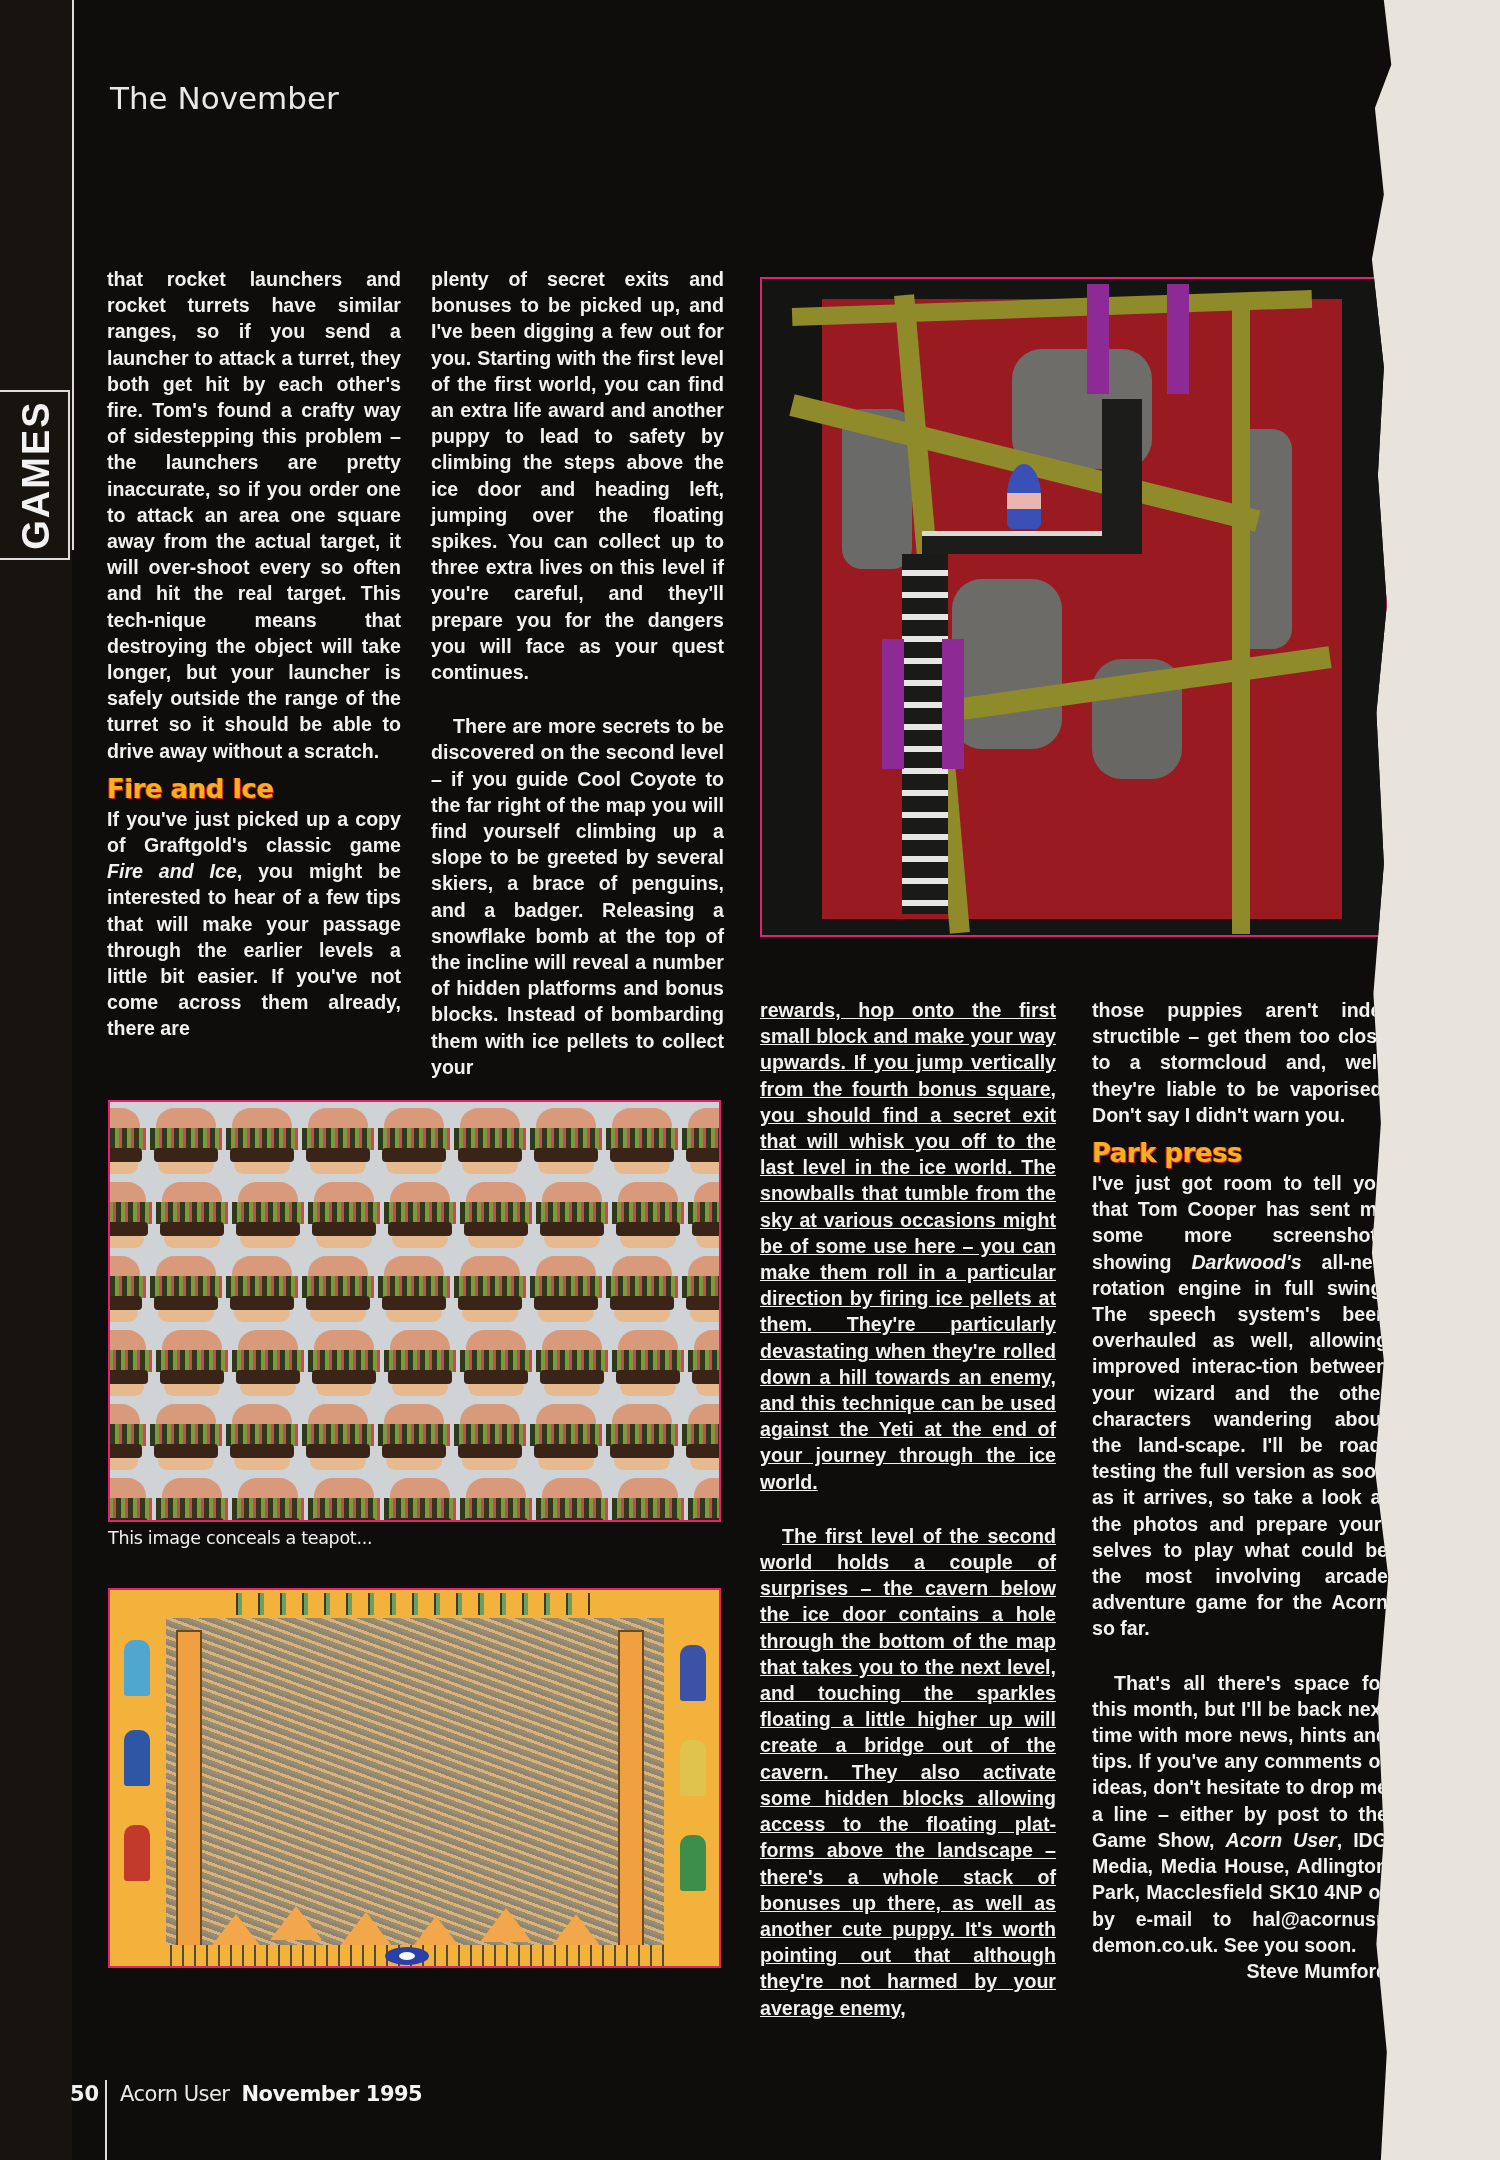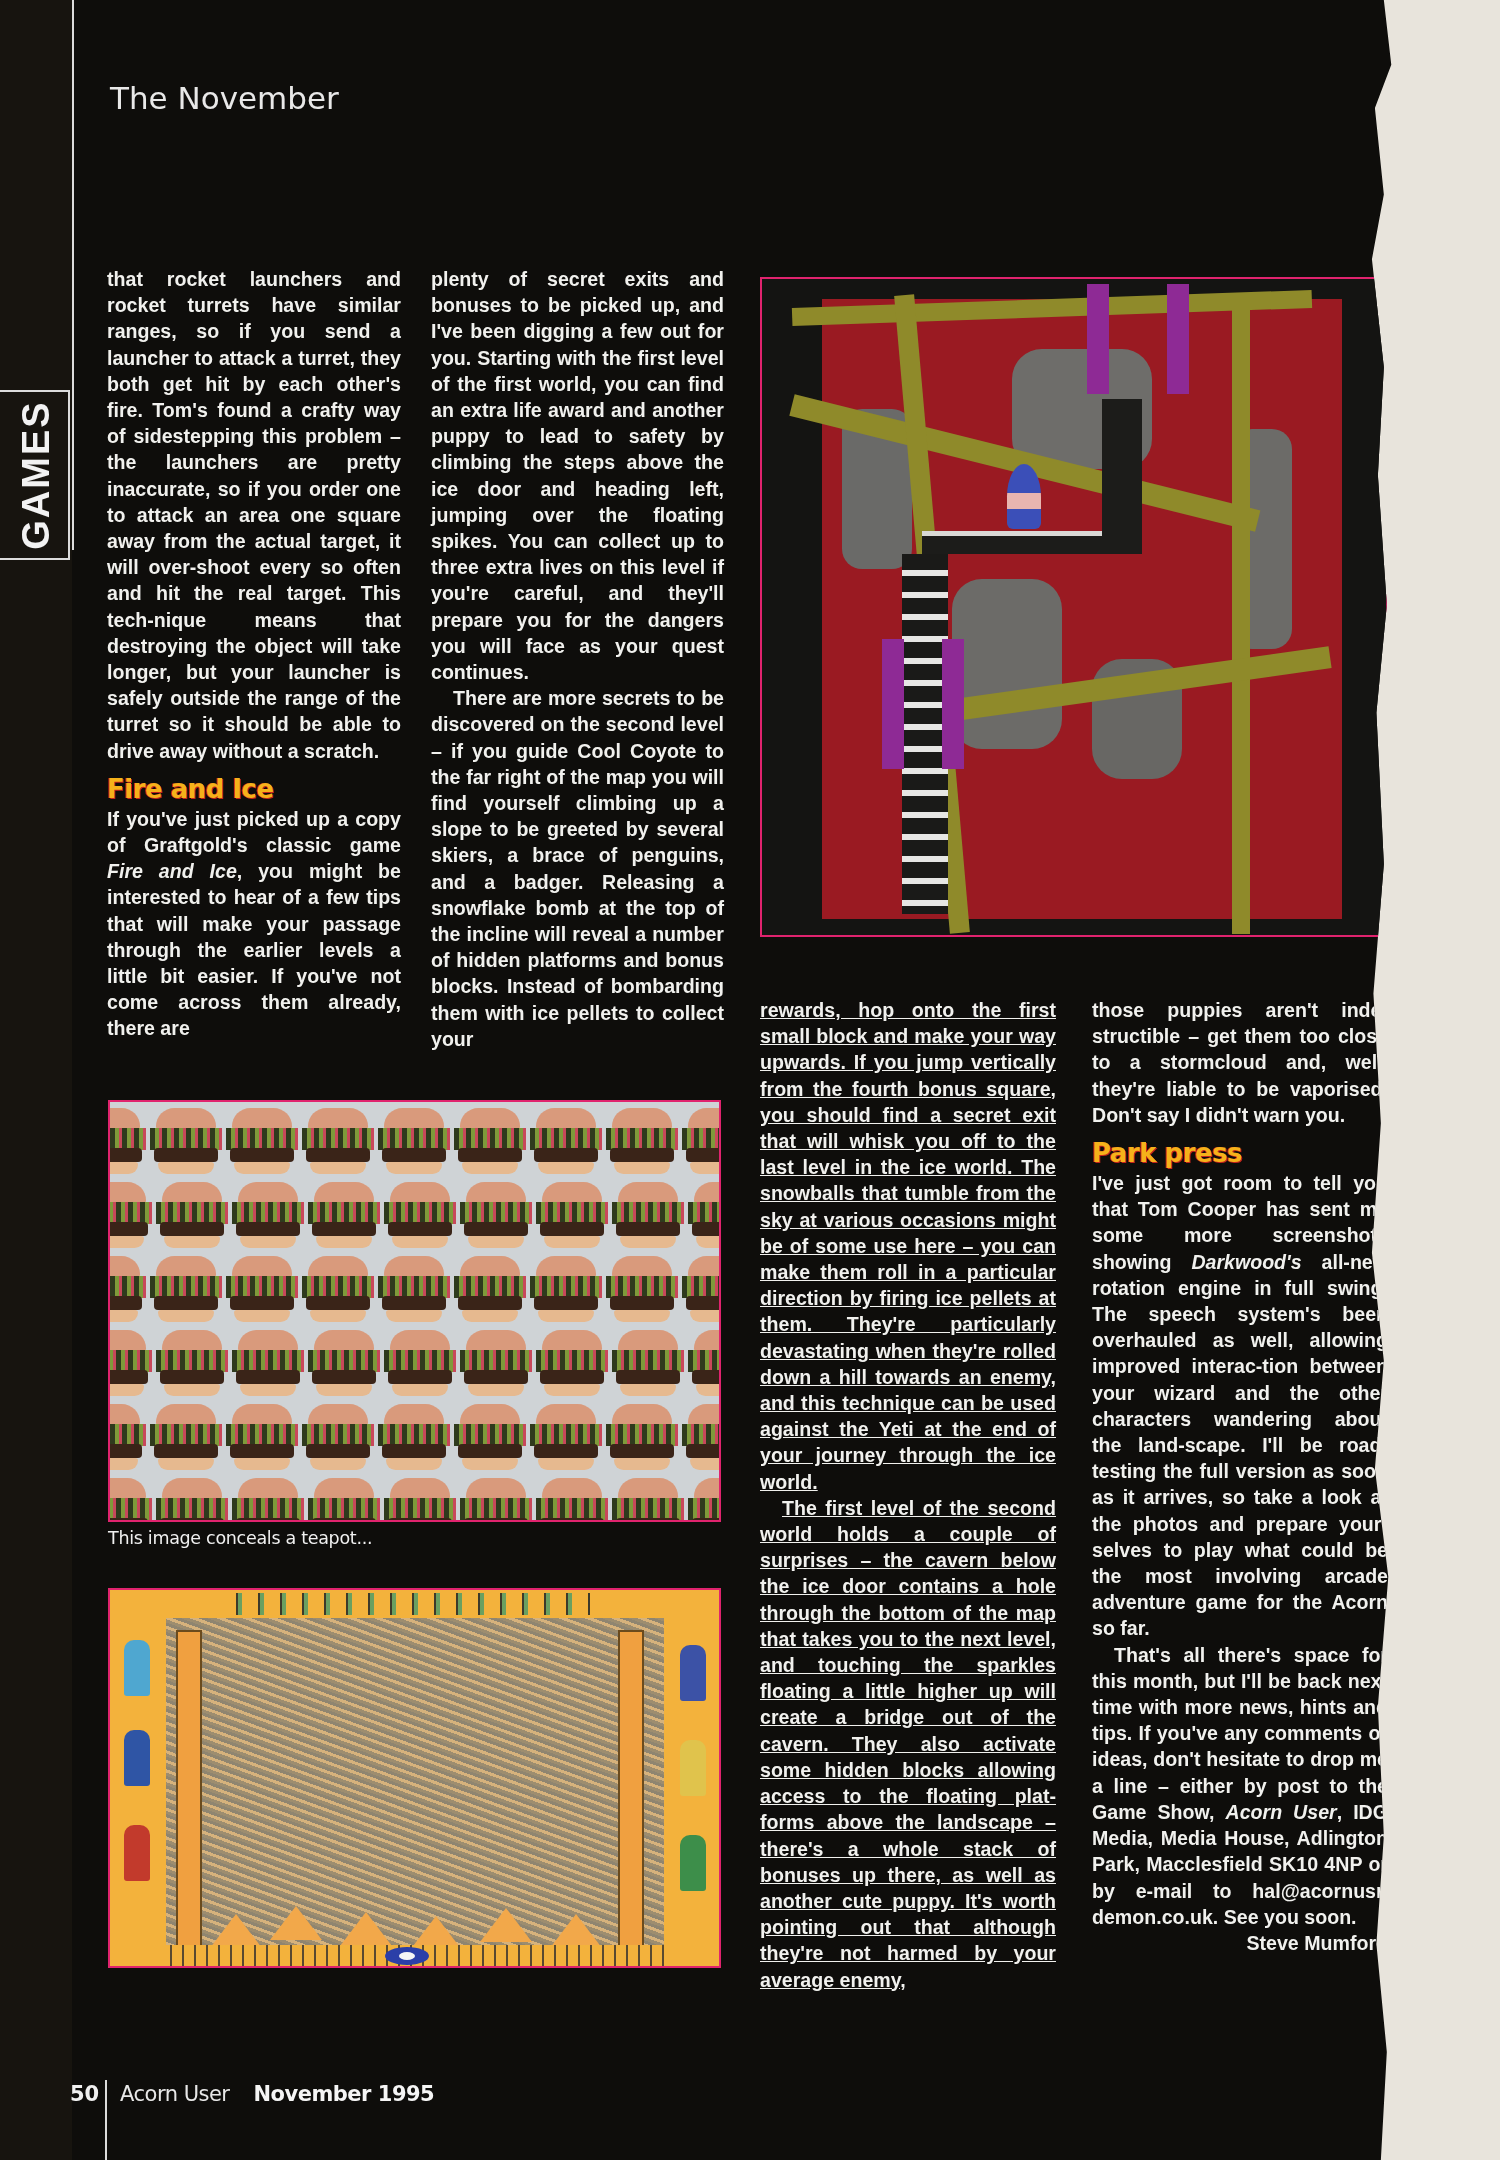--- a/index.html
+++ b/index.html
@@ -7,21 +7,21 @@
   .page{position:absolute;left:0;top:0;width:1488px;height:2160px;background:#0e0d0b;
     clip-path:polygon(0 0,93% 0,93.5% 3%,92.4% 5%,93% 9%,92.2% 12%,93% 17%,92.6% 22%,93.2% 28%,92.5% 33%,93% 40%,92.3% 46%,92.8% 52%,92.2% 58%,93% 63%,92.4% 68%,93.3% 73%,92.6% 79%,93% 85%,92.5% 90%,93.2% 95%,92.8% 100%,0 100%);}
   .leftstrip{position:absolute;left:0;top:0;width:72px;height:2160px;background:#17140f;}
   .vline{position:absolute;left:72px;top:0;width:2px;height:550px;background:#dcdcdc;}
   .vline-bottom{position:absolute;left:105px;top:2080px;width:2px;height:80px;background:#dcdcdc;}
   .games-tab{position:absolute;left:0;top:390px;width:70px;height:170px;border:2px solid #dcdcdc;border-left:none;box-sizing:border-box;}
   .games-text{position:absolute;left:-50px;top:455px;width:170px;height:40px;transform:rotate(-90deg);color:#f2f2f2;font-weight:bold;font-size:38px;letter-spacing:2px;text-align:center;font-family:"Liberation Sans",sans-serif;}
   .section-title{position:absolute;left:110px;top:80px;color:#e8e8e8;font-size:31px;font-family:"DejaVu Sans",sans-serif;font-weight:normal;}
   .col{position:absolute;color:#f1f1ee;font-weight:bold;font-size:19.6px;line-height:26.2px;text-align:justify;font-family:"Liberation Sans",sans-serif;}
   .col p{margin:0;}
-  .col p.indent{text-indent:22px;}
+  .col p.indent{text-indent:22px;margin-top:28px;}
   .heading{color:#f5b21a;font-family:"DejaVu Sans",sans-serif;font-weight:bold;font-size:26px;line-height:34px;text-shadow:1px 1px 0 #c4231c,-1px 0 0 #c4231c;margin:8px 0 0 0;letter-spacing:-0.5px;}
   .img-frame{position:absolute;border:2px solid #e0236e;box-sizing:border-box;overflow:hidden;}
   .caption{position:absolute;color:#f0f0f0;font-size:17.5px;line-height:24px;font-family:"DejaVu Sans",sans-serif;font-weight:normal;letter-spacing:-0.3px;}
   
   .dw{background:#141412;}
   .dw .shape{position:absolute;}
   
   .burger{background:#cfd3d6;}
   .burger .b{position:absolute;width:72px;height:74px;}
   .burger .bun-top{position:absolute;left:6px;top:4px;width:60px;height:22px;border-radius:30px 30px 6px 6px;background:#d99a7c;}
@@ -33,21 +33,21 @@
   .egypt .sand{position:absolute;left:56px;top:28px;width:498px;height:350px;background:repeating-linear-gradient(20deg,#9d8d6f 0 3px,#d6b27c 3px 6px,#8f8570 6px 9px);}
   .egypt .obelisk{position:absolute;width:22px;background:#f0a040;border:2px solid #6b4b1d;}
   .egypt .fig{position:absolute;width:26px;height:56px;border-radius:10px 10px 3px 3px;}
   .egypt .pyr{position:absolute;width:0;height:0;border-left:26px solid transparent;border-right:26px solid transparent;border-bottom:34px solid #f2a84a;}
   .egypt .hiero-top{position:absolute;left:120px;top:3px;width:360px;height:22px;background:repeating-linear-gradient(90deg,#f3b23c 0 6px,#3d3a2a 6px 8px,#6aa060 8px 12px,#f3b23c 12px 22px);}
   .egypt .hiero-bot{position:absolute;left:56px;top:378px;width:498px;height:22px;background:repeating-linear-gradient(90deg,#f3b23c 0 4px,#5a4a30 4px 6px,#f3b23c 6px 12px);}
   .egypt .eye{position:absolute;left:275px;top:380px;width:44px;height:18px;border-radius:50%;background:#2b3fa8;}
   .egypt .eye::after{content:"";position:absolute;left:14px;top:5px;width:16px;height:8px;border-radius:50%;background:#f5f5f5;}
   .footer-num{position:absolute;left:70px;top:2082px;color:#f0f0f0;font-size:21px;font-weight:bold;font-family:"DejaVu Sans",sans-serif;}
   .footer-mag{position:absolute;left:120px;top:2082px;color:#e8e8e8;font-size:21px;font-family:"DejaVu Sans",sans-serif;letter-spacing:-0.5px;}
-  .footer-date{font-weight:bold;color:#f5f5f5;margin-left:24px;}
+  .footer-date{font-weight:bold;color:#f5f5f5;margin-left:12px;}
   .ital{font-style:italic;}
 </style>
 </head>
 <body>
 
 <div class="page">
 
   <div class="leftstrip"></div>
   <div class="vline"></div>
   <div class="games-tab"></div>

